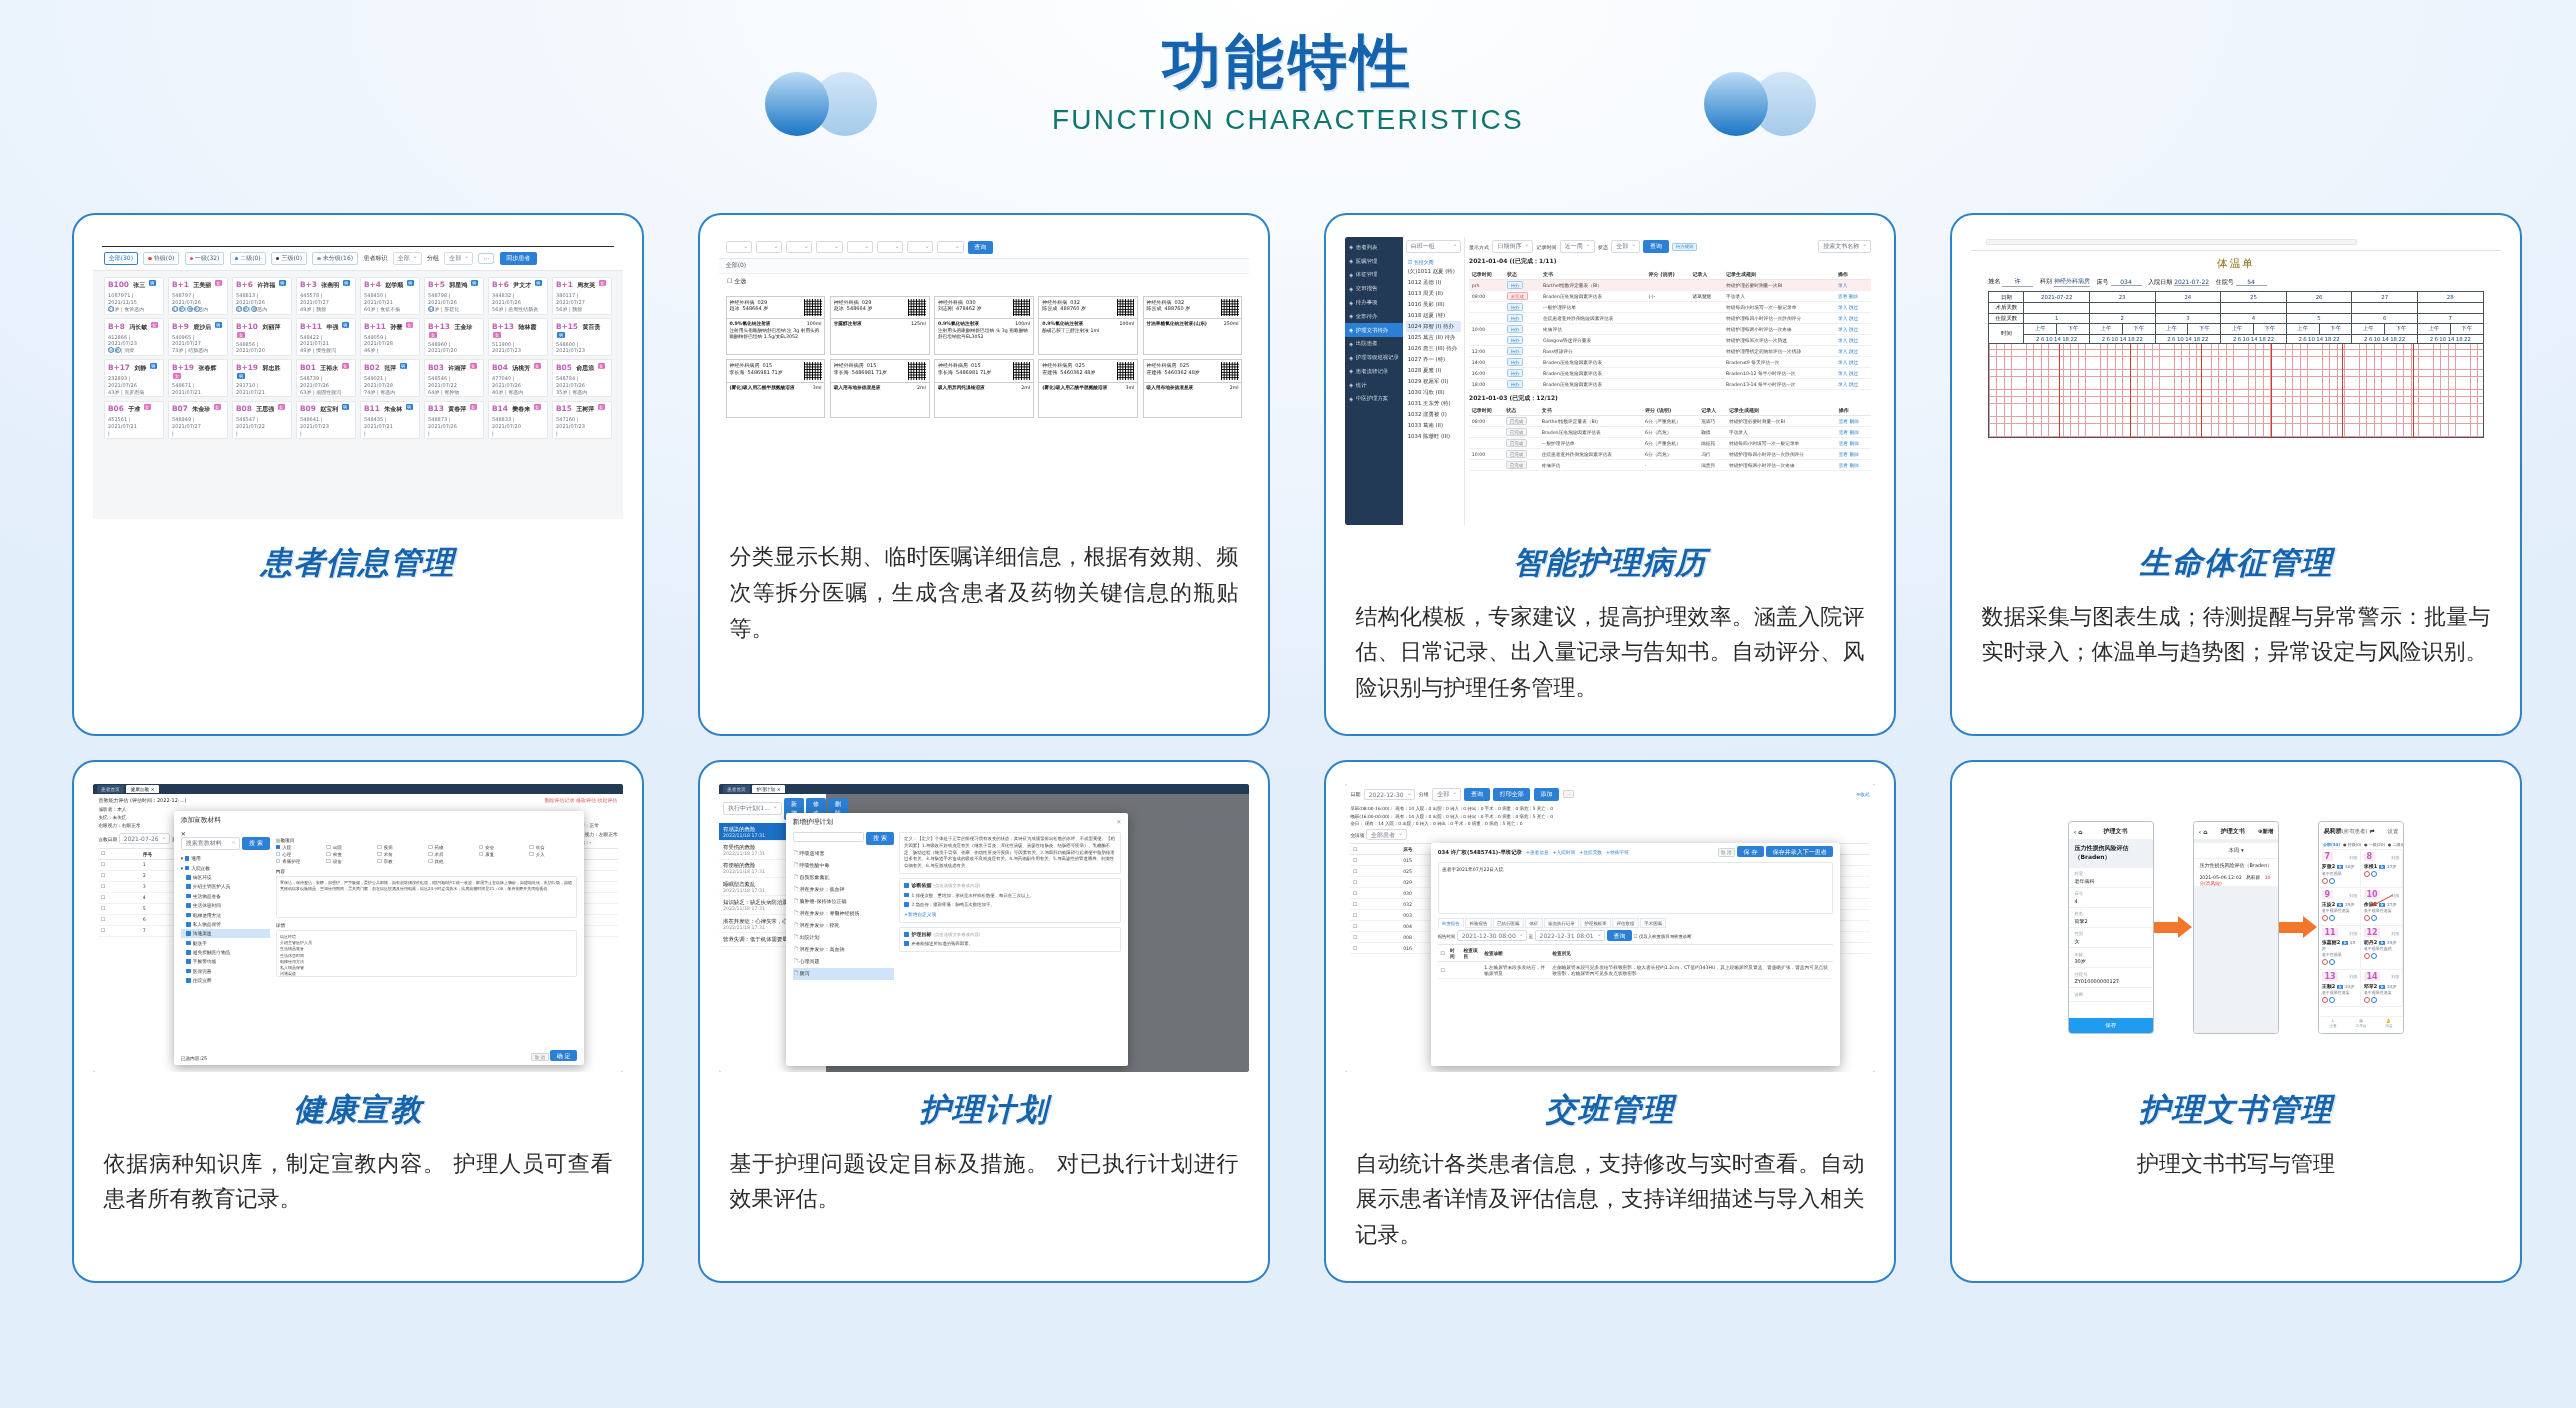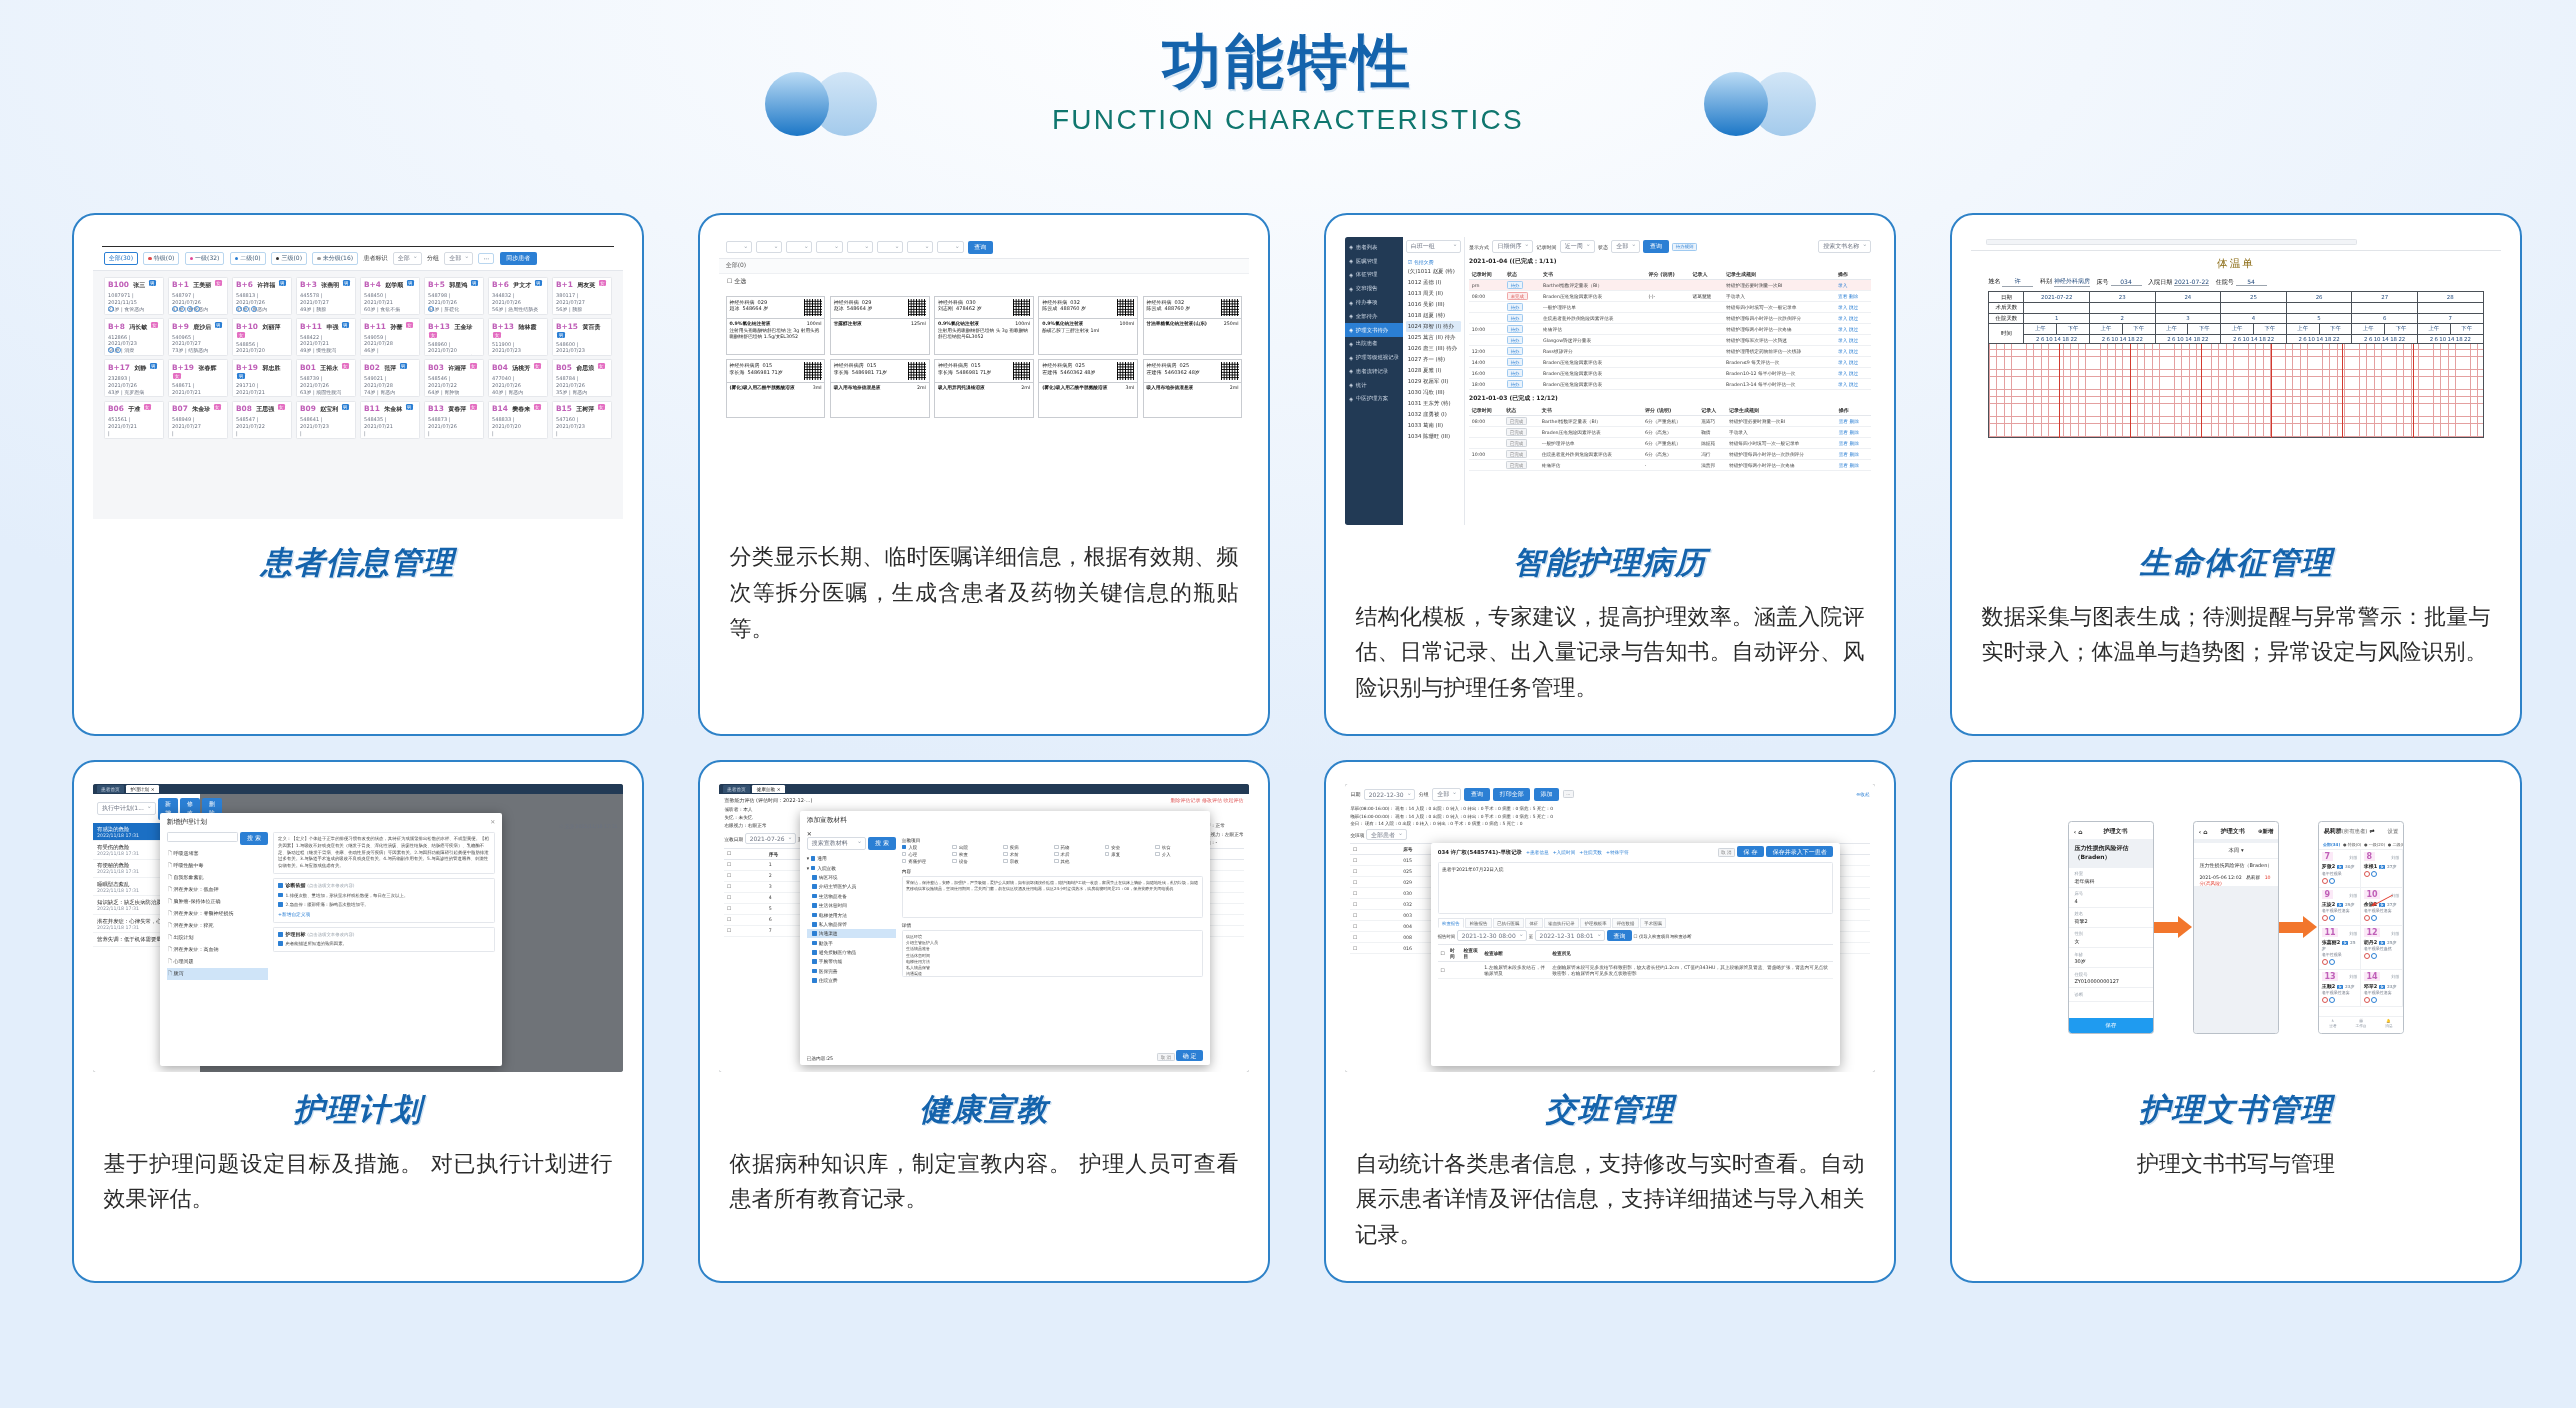--- a/index.html
+++ b/index.html
@@ -966,87 +966,20 @@
             </div>
    </div>
         </div>
     </div>
     <div class="card-title">生命体征管理</div>
     <div class="card-desc">数据采集与图表生成；待测提醒与异常警示：批量与实时录入；体温单与趋势图；异常设定与风险识别。</div>
   </div>
 
   <div class="card r2">
     <div class="shot">
-      <div class="mini" id="mini5">
-          <div class="c5">
-     <div class="c5-tabs">
-              <span class="tb ">患者首页</span>
-              <span class="tb on">护理计划 ×</span>
-            </div>
-     <div class="c5-left">
-       <div class="hd">
-                <span class="sel">执行中计划(1...</span>
-                <span class="btn-blue">新 增</span>
-                <span class="btn-blue">修 改</span>
-                <span class="btn-blue">删 除</span>
-              </div>
-       <div class="row on">有感染的危险<div class="d">2022/11/18 17:31</div></div>
-              <div class="row ">有受伤的危险<div class="d">2022/11/18 17:31</div></div>
-              <div class="row ">有便秘的危险<div class="d">2022/11/18 17:31</div></div>
-              <div class="row ">睡眠型态紊乱<div class="d">2022/11/18 17:31</div></div>
-              <div class="row ">知识缺乏：缺乏疾病防治及用药知<div class="d">2022/11/18 17:31</div></div>
-              <div class="row ">潜在并发症：心律失常，心肌梗死<div class="d">2022/11/18 17:31</div></div>
-              <div class="row ">营养失调：低于机体需要量<div class="d"></div></div>
-     </div>
-     <div style="position:absolute;right:5.4px;top:39px;font-size:4.7px;color:#6b7280">⏱ 王浪 2022/11/18 17:31</div>
-     <div class="c5-dlg">
-       <div class="tt">新增护理计划</div>
-       <div class="x">✕</div>
-       <div class="c5-body">
-         <div class="c5-tree">
-           <div class="srch">
-                    <span class="inp"></span>
-                    <span class="btn-blue">搜 索</span>
-                  </div>
-           <div class="tr ">🗋 呼吸道堵塞</div>
-                  <div class="tr ">🗋 呼吸性酸中毒</div>
-                  <div class="tr ">🗋 自我形象紊乱</div>
-                  <div class="tr ">🗋 潜在并发症：低血钾</div>
-                  <div class="tr ">🗋 脑肿瘤-保持体位正确</div>
-                  <div class="tr ">🗋 潜在并发症：脊髓神经损伤</div>
-                  <div class="tr ">🗋 潜在并发症：猝死</div>
-                  <div class="tr ">🗋 出院计划</div>
-                  <div class="tr ">🗋 潜在并发症：高血钠</div>
-                  <div class="tr ">🗋 心理问题</div>
-                  <div class="tr on">🗋 腹泻</div>
-         </div>
-         <div class="c5-right">
-           <div class="c5-box">定义：【定义】个体处于正常的排便习惯有改变的状态，其特征为或频繁排出松散的水样、不成型黄便。【相关因素】1.与吸收不好或炎症有关（继发于胃炎、浑化性溃疡、溃疡性结肠炎、结肠癌等疾病）、乳糖酶不足、肠动过程（继发于胃病、伤寒、伤动性肝炎等疾病）等因素有关。2.与因肝功能障碍引起粪便中脂肪排泄过多有关。3.与肠道手术造成的吸收不良或炎症有关。4.与药物副作用有关。5.与高渗性的管道喂养、刺激性食物有关。6.与应激或焦虑有关。</div>
-           <div class="c5-box">
-             <div class="ttl"><span class="ck"></span>诊断依据 <span class="sub">(点击选项文本修改内容)</span></div>
-             <div style="margin-top:2.7px"><span class="ck"></span>1.排便次数、量增加，形状呈水样或松散便，每日在三次以上。</div>
-                    <div style="margin-top:2.7px"><span class="ck"></span>2.急血停：腹部疼痛：肠鸣音次数增加等。</div>
-             <div class="addlink" style="margin-top:2.7px">+新增自定义项</div>
-           </div>
-           <div class="c5-box">
-             <div class="ttl"><span class="ck"></span>护理目标 <span class="sub">(点击选项文本修改内容)</span></div>
-             <div style="margin-top:2.7px"><span class="ck"></span>患者能描述所知道的致病因素。</div>
-           </div>
-         </div>
-       </div>
-     </div>
-   </div>
-        </div>
-    </div>
-    <div class="card-title">护理计划</div>
-    <div class="card-desc">基于护理问题设定目标及措施。 对已执行计划进行效果评估。</div>
-  </div>
-
-  <div class="card r2">
-    <div class="shot">
       <div class="mini" id="mini6">
           <div class="c6">
     <div class="c5-tabs">
               <span class="tb ">患者首页</span>
               <span class="tb on">健康宣教 ×</span>
             </div>
     <div class="c6-bg">
       <div style="font-size:5px;padding:2.7px 5.4px;color:#333">宣教能力评估 (评估时间：2022-12-...)
         <span style="float:right;color:#e05a5a">删除评估记录  修改评估  收起评估</span></div>
       <div style="font-size:4.7px;color:#333;padding:0 5.4px;line-height:1.8">
@@ -1177,20 +1110,87 @@
       <div style="position:absolute;left:6.7px;bottom:4px;font-size:4.7px;color:#333">已选内容:25</div>
       <div style="position:absolute;right:6.7px;bottom:3.4px;font-size:4.7px">
         <span class="tag gray">取 消</span>
         <span class="btn-blue">确 定</span></div>
     </div>
   </div>
         </div>
     </div>
     <div class="card-title">健康宣教</div>
     <div class="card-desc">依据病种知识库，制定宣教内容。 护理人员可查看患者所有教育记录。</div>
+  </div>
+
+  <div class="card r2">
+    <div class="shot">
+      <div class="mini" id="mini5">
+          <div class="c5">
+     <div class="c5-tabs">
+              <span class="tb ">患者首页</span>
+              <span class="tb on">护理计划 ×</span>
+            </div>
+     <div class="c5-left">
+       <div class="hd">
+                <span class="sel">执行中计划(1...</span>
+                <span class="btn-blue">新 增</span>
+                <span class="btn-blue">修 改</span>
+                <span class="btn-blue">删 除</span>
+              </div>
+       <div class="row on">有感染的危险<div class="d">2022/11/18 17:31</div></div>
+              <div class="row ">有受伤的危险<div class="d">2022/11/18 17:31</div></div>
+              <div class="row ">有便秘的危险<div class="d">2022/11/18 17:31</div></div>
+              <div class="row ">睡眠型态紊乱<div class="d">2022/11/18 17:31</div></div>
+              <div class="row ">知识缺乏：缺乏疾病防治及用药知<div class="d">2022/11/18 17:31</div></div>
+              <div class="row ">潜在并发症：心律失常，心肌梗死<div class="d">2022/11/18 17:31</div></div>
+              <div class="row ">营养失调：低于机体需要量<div class="d"></div></div>
+     </div>
+     <div style="position:absolute;right:5.4px;top:39px;font-size:4.7px;color:#6b7280">⏱ 王浪 2022/11/18 17:31</div>
+     <div class="c5-dlg">
+       <div class="tt">新增护理计划</div>
+       <div class="x">✕</div>
+       <div class="c5-body">
+         <div class="c5-tree">
+           <div class="srch">
+                    <span class="inp"></span>
+                    <span class="btn-blue">搜 索</span>
+                  </div>
+           <div class="tr ">🗋 呼吸道堵塞</div>
+                  <div class="tr ">🗋 呼吸性酸中毒</div>
+                  <div class="tr ">🗋 自我形象紊乱</div>
+                  <div class="tr ">🗋 潜在并发症：低血钾</div>
+                  <div class="tr ">🗋 脑肿瘤-保持体位正确</div>
+                  <div class="tr ">🗋 潜在并发症：脊髓神经损伤</div>
+                  <div class="tr ">🗋 潜在并发症：猝死</div>
+                  <div class="tr ">🗋 出院计划</div>
+                  <div class="tr ">🗋 潜在并发症：高血钠</div>
+                  <div class="tr ">🗋 心理问题</div>
+                  <div class="tr on">🗋 腹泻</div>
+         </div>
+         <div class="c5-right">
+           <div class="c5-box">定义：【定义】个体处于正常的排便习惯有改变的状态，其特征为或频繁排出松散的水样、不成型黄便。【相关因素】1.与吸收不好或炎症有关（继发于胃炎、浑化性溃疡、溃疡性结肠炎、结肠癌等疾病）、乳糖酶不足、肠动过程（继发于胃病、伤寒、伤动性肝炎等疾病）等因素有关。2.与因肝功能障碍引起粪便中脂肪排泄过多有关。3.与肠道手术造成的吸收不良或炎症有关。4.与药物副作用有关。5.与高渗性的管道喂养、刺激性食物有关。6.与应激或焦虑有关。</div>
+           <div class="c5-box">
+             <div class="ttl"><span class="ck"></span>诊断依据 <span class="sub">(点击选项文本修改内容)</span></div>
+             <div style="margin-top:2.7px"><span class="ck"></span>1.排便次数、量增加，形状呈水样或松散便，每日在三次以上。</div>
+                    <div style="margin-top:2.7px"><span class="ck"></span>2.急血停：腹部疼痛：肠鸣音次数增加等。</div>
+             <div class="addlink" style="margin-top:2.7px">+新增自定义项</div>
+           </div>
+           <div class="c5-box">
+             <div class="ttl"><span class="ck"></span>护理目标 <span class="sub">(点击选项文本修改内容)</span></div>
+             <div style="margin-top:2.7px"><span class="ck"></span>患者能描述所知道的致病因素。</div>
+           </div>
+         </div>
+       </div>
+     </div>
+   </div>
+        </div>
+    </div>
+    <div class="card-title">护理计划</div>
+    <div class="card-desc">基于护理问题设定目标及措施。 对已执行计划进行效果评估。</div>
   </div>
 
   <div class="card r2">
     <div class="shot">
       <div class="mini" id="mini7">
           <div class="c7">
             <div class="c7-bg">
     <div class="c7-top">
       <span style="font-size:5px">日期</span>
       <span class="sel">2022-12-30</span>

